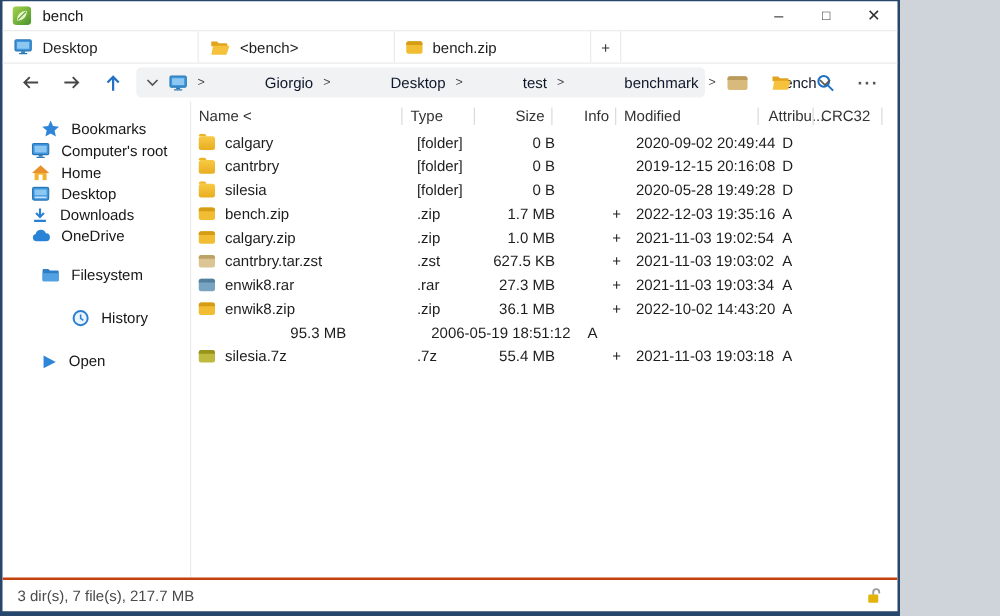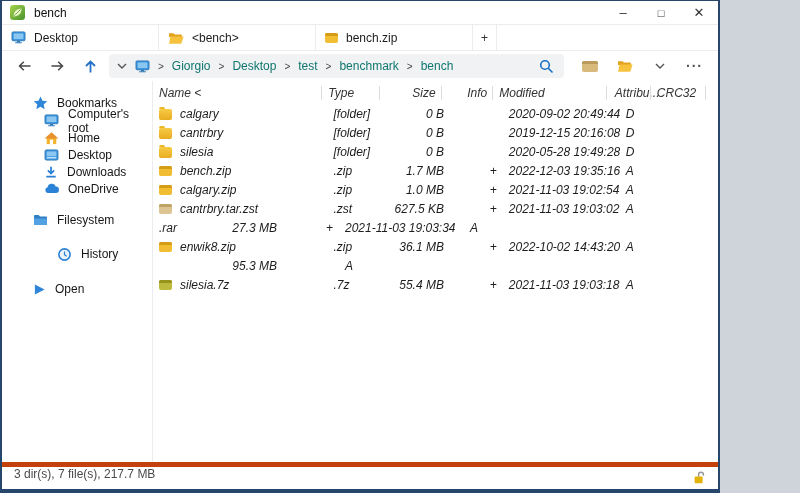--- a/index.html
+++ b/index.html
@@ -24,37 +24,37 @@
   .tab-new{width:24px;display:flex;align-items:center;justify-content:center;border-right:1px solid #ececec;color:#333;}
   .tab-label{white-space:nowrap;overflow:hidden;}
 
   
   .toolbar{height:30px;flex:0 0 auto;display:flex;align-items:center;padding:0 6px 0 6px;}
   .nav-btn{width:33px;display:flex;align-items:center;justify-content:center;flex:0 0 auto;}
   .crumb-field{flex:1;height:24px;background:#f0f2f4;border-radius:4px;display:flex;
                align-items:center;padding:0 10px 0 8px;margin:0 8px 0 2px;min-width:0;}
   .crumb-chevron{margin-right:8px;display:flex;align-items:center;}
   .crumb-sep{color:#444;margin:0 8px;font-size:10px;}
-  .crumb{color:#0f766e;white-space:nowrap;}
+  .crumb{color:#0f172a;white-space:nowrap;margin-left:40px;}
   .crumb-spacer{flex:1;}
   .tool-btn{width:35px;display:flex;align-items:center;justify-content:center;flex:0 0 auto;}
   .tool-archive{width:16px;height:11px;border-radius:2px;background:#d9ba7d;position:relative;}
   .tool-archive::before{content:"";position:absolute;top:0;left:0;right:0;height:3.5px;
                         background:#bb9b5b;border-radius:2px 2px 0 0;}
   .more-dots{color:#555;font-weight:bold;letter-spacing:1px;font-size:14px;}
 
   
   .main{flex:1;display:flex;min-height:0;}
   .sidebar{width:150px;flex:0 0 auto;padding-top:13px;}
   .side-item{display:flex;align-items:center;gap:9px;height:18px;padding-left:31px;}
-  .side-sub{height:17px;padding-left:42px;}
+  .side-sub{height:17px;padding-left:23px;}
   .side-gap1{margin-top:14px;} .side-gap2{margin-top:16px;margin-left:24px;} .side-gap3{margin-top:17px;}
   .side-label{color:#161616;}
 
-  .filepanel{flex:1;border-left:1px solid #ececec;display:flex;flex-direction:column;min-width:0;font-style:italic;}
+  .filepanel{flex:1;border-left:1px solid #ececec;display:flex;flex-direction:column;min-width:0;}
   .thead{height:23px;flex:0 0 auto;display:flex;align-items:center;color:#333;}
   .th{position:relative;height:100%;display:flex;align-items:center;padding:0 6px;}
   .th::after{content:"";position:absolute;right:0;top:5px;bottom:4px;width:1px;background:#dcdcdc;}
   .col-name{width:187px;}
   .col-type{width:63px;}
   .col-size{width:67px;justify-content:flex-end;text-align:right;}
   .col-info{width:56px;justify-content:flex-end;text-align:right;}
   .col-mod{width:125px;}
   .col-attr{width:44px;padding-left:8px;}
   .col-crc{width:60px;}
@@ -74,22 +74,22 @@
   .icon-folder::before{top:-2px;right:auto;width:6px;height:2px;background:#edb424;}
   .icon-zip{background:#f0bd33;} .icon-zip::before{background:#d59d16;}
   .icon-zst{background:#dcc592;} .icon-zst::before{background:#bfa265;}
   .icon-rar{background:#78a3c1;} .icon-rar::before{background:#54809f;}
   .icon-7z{background:#bdba3e;}  .icon-7z::before{background:#97941c;}
   .icon-doc{width:10px;height:12px;background:#fff;border:1px solid #9f9f9f;border-radius:1px;margin-left:2px;}
   .icon-doc::before{border-style:solid;border-width:0 4px 4px 0;height:0;
                     border-color:transparent #dadada transparent transparent;left:auto;right:0;background:none;}
 
   
-  .statusbar{height:27px;flex:0 0 auto;border-top:5px solid #c2410c;display:flex;
-             padding:0 12px;color:#4a4a4a;}
+  .statusbar{height:27px;flex:0 0 auto;border-top:2px solid #c2410c;display:flex;
+             align-items:center;padding:0 12px;color:#4a4a4a;}
   .status-lock{margin-left:auto;display:flex;align-items:center;}
   svg{display:block;}
 </style>
 </head>
 <body>
 
 <div class="frame">
 <div class="window">
 
   <div class="titlebar">
@@ -388,20 +388,24 @@
               </div>
           <div class="cell col-type">.zst</div>
           <div class="cell cell-size col-size">627.5 KB</div>
           <div class="cell cell-info col-info">+</div>
           <div class="cell col-mod">2021-11-03 19:03:02</div>
           <div class="cell col-attr">A</div>
           <div class="cell col-crc"></div>
         </div>
 
         <div class="row">
+          <div class="cell cell-name col-name">
+                <span class="fi icon-rar"></span>
+                <span>enwik8.rar</span>
+              </div>
           <div class="cell col-type">.rar</div>
           <div class="cell cell-size col-size">27.3 MB</div>
           <div class="cell cell-info col-info">+</div>
           <div class="cell col-mod">2021-11-03 19:03:34</div>
           <div class="cell col-attr">A</div>
           <div class="cell col-crc"></div>
         </div>
 
         <div class="row">
           <div class="cell cell-name col-name">
@@ -413,20 +417,21 @@
           <div class="cell cell-info col-info">+</div>
           <div class="cell col-mod">2022-10-02 14:43:20</div>
           <div class="cell col-attr">A</div>
           <div class="cell col-crc"></div>
         </div>
 
         <div class="row">
           <div class="cell col-type"></div>
           <div class="cell cell-size col-size">95.3 MB</div>
           <div class="cell cell-info col-info"></div>
+          <div class="cell col-mod">2006-05-19 18:51:12</div>
           <div class="cell col-attr">A</div>
           <div class="cell col-crc"></div>
         </div>
 
         <div class="row">
           <div class="cell cell-name col-name">
                 <span class="fi icon-7z"></span>
                 <span>silesia.7z</span>
               </div>
           <div class="cell col-type">.7z</div>

